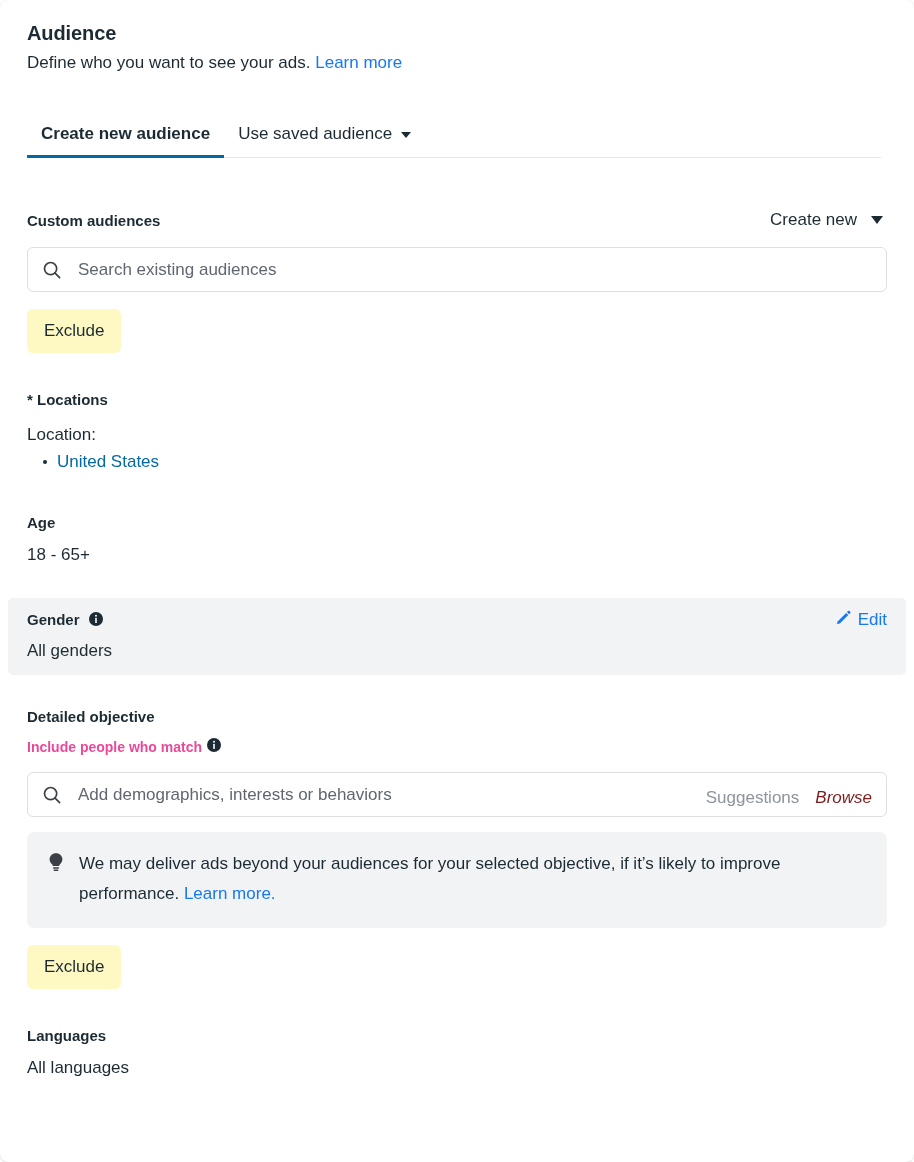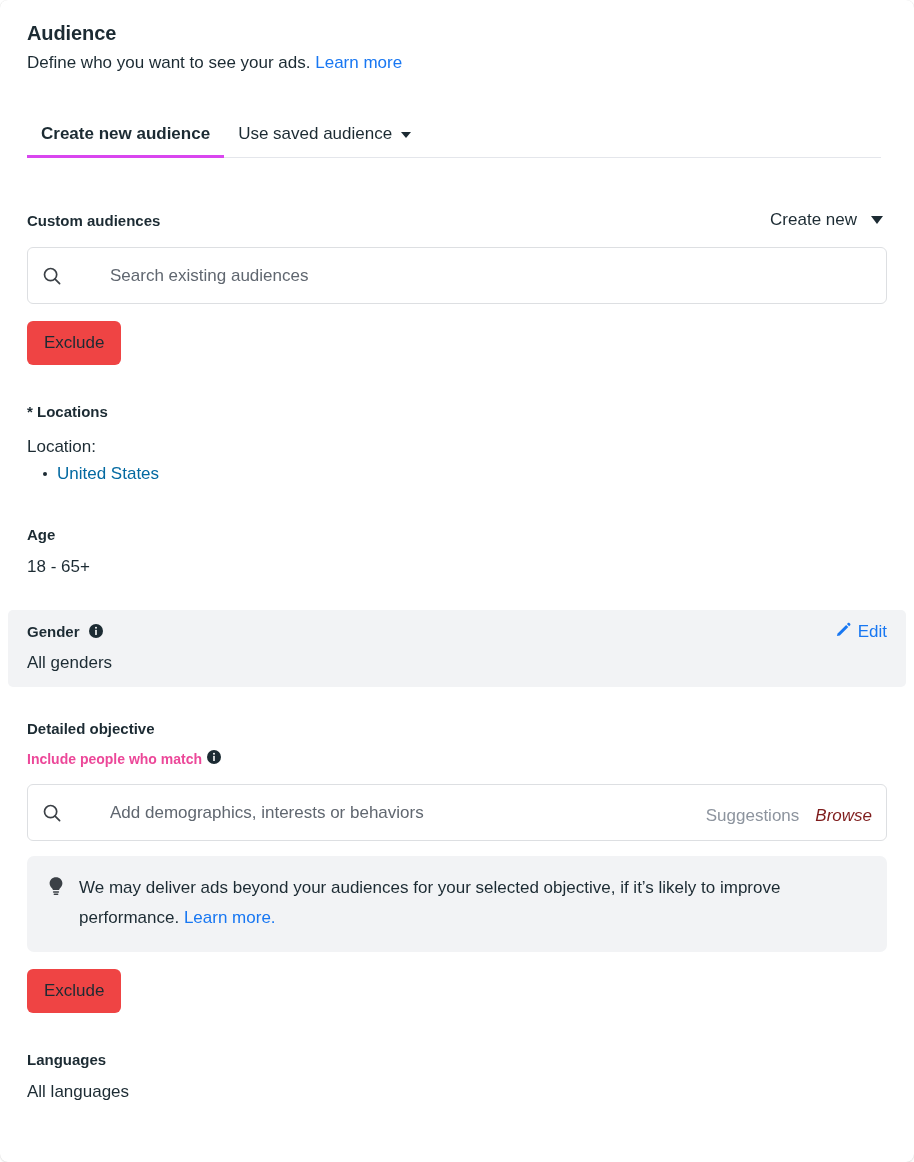--- a/index.html
+++ b/index.html
@@ -65,21 +65,21 @@
     cursor: pointer;
     display: flex;
     align-items: center;
     gap: 9px;
     position: relative;
     white-space: nowrap;
   }
 
   .tab.active {
     font-weight: bold;
-    border-bottom: 3px solid #d946ef;
+    border-bottom: 3px solid #0369a1;
     margin-bottom: -1px;
     padding-bottom: 11px;
     color: #1c2b33;
   }
 
   .tab .caret {
     display: inline-block;
     width: 0; height: 0;
     border-left: 5px solid transparent;
     border-right: 5px solid transparent;
@@ -120,29 +120,28 @@
   }
   .create-new .caret {
     width: 0; height: 0;
     border-left: 6px solid transparent;
     border-right: 6px solid transparent;
     border-top: 8px solid #1c2b33;
   }
 
   .search-box {
     margin-top: 17px;
-    height: 57px;
+    height: 45px;
     border: 1px solid #dddfe2;
     border-radius: 6px;
     display: flex;
     align-items: center;
     padding: 0 14px;
     background: #fff;
     cursor: text;
-    gap: 32px;
   }
 
   .search-box .sicon { flex: 0 0 auto; display:flex; align-items:center; }
 
   .search-box .ph {
     margin-left: 16px;
     font-size: 17px;
     color: #606770;
     flex: 1 1 auto;
   }
@@ -158,21 +157,21 @@
   .browse { color: #7f1d1d; font-weight: 500; cursor: pointer; font-style: italic; }
 
   
   .exclude-btn {
     margin-top: 17px;
     display: inline-flex;
     align-items: center;
     justify-content: center;
     height: 44px;
     padding: 0 17px;
-    background: #ef4444;
+    background: #fef9c3;
     border: none;
     border-radius: 6px;
     font-family: "Liberation Sans", sans-serif;
     font-size: 17px;
     color: #1c2b33;
     cursor: pointer;
   }
 
   
   .locations { margin-top: 38px; }

